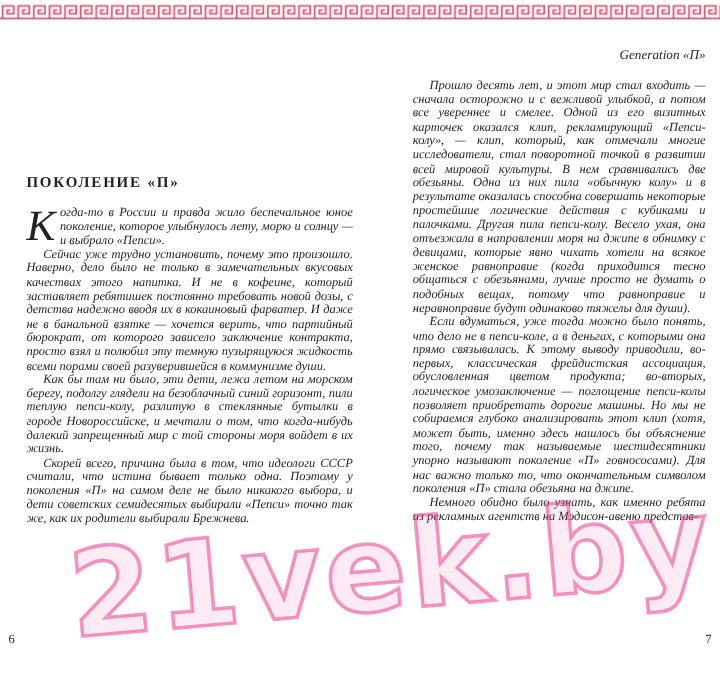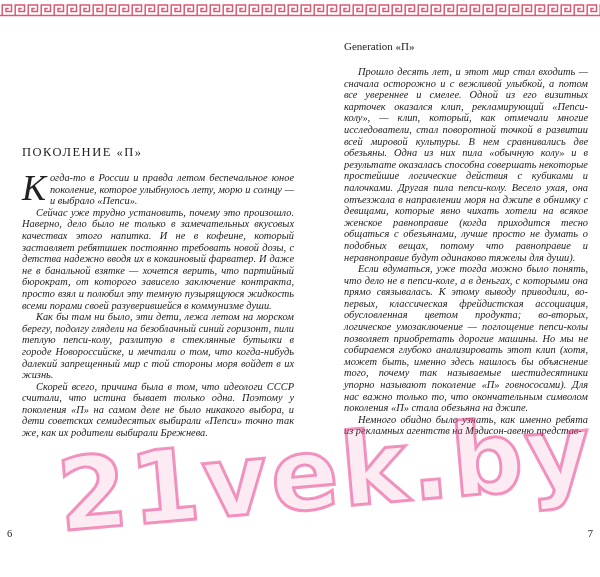--- a/index.html
+++ b/index.html
@@ -36,21 +36,21 @@
     width: 272px;
   }
   .page-right {
     position: absolute;
     left: 344px;
     top: 40px;
     width: 244px;
   }
   .chapter-title {
     margin: 145px 0 12px 0;
-    font-weight: normal;
+    font-weight: bold;
     font-size: 12.5px;
     letter-spacing: 1.5px;
   }
   .para {
     font-size: 10.4px;
     line-height: 11.6px;
     text-align: justify;
     margin: 0;
     text-indent: 14px;
     hyphens: auto;
@@ -59,21 +59,23 @@
   .para.first {
     text-indent: 0;
   }
   .dropcap {
     float: left;
     font-size: 36px;
     line-height: 29px;
     padding: 2px 4px 0 0;
   }
   .running-head {
+    font-style: italic;
     font-size: 11px;
+    text-align: right;
     margin: 0 0 14px 0;
   }
   .pagenum {
     position: absolute;
     top: 528px;
     font-size: 10.5px;
   }
   .pagenum-left { left: 7px; }
   .pagenum-right { right: 7px; }
   .watermark {
@@ -103,21 +105,21 @@
       <pattern id="gk" width="13" height="14" patternUnits="userSpaceOnUse">
         <path class="gk-path" d="M0 12.5 H13 M2.2 12.5 V2 H11.5 V8.5 H6 V5.5 H8.8" fill="none" stroke-width="1.5"></path>
       </pattern>
     </defs>
     <rect width="600" height="14" fill="url(#gk)"></rect>
   </svg>
 
   <div class="page-left">
     <h1 class="chapter-title">ПОКОЛЕНИЕ «П»</h1>
     <p class="para first">
-      <span class="dropcap">К</span><span>огда-то в России и правда летом беспечальное юное поколение, которое улыбнулось лету, морю и солнцу — и выбрало «Пепси».</span>
+      <span class="dropcap">К</span><span>огда-то в России и правда жило беспечальное юное поколение, которое улыбнулось лету, морю и солнцу — и выбрало «Пепси».</span>
     </p>
     <div>
         <p class="para">Сейчас уже трудно установить, почему это произошло. Наверно, дело было не только в замечательных вкусовых качествах этого напитка. И не в кофеине, который заставляет ребятишек постоянно требовать новой дозы, с детства надежно вводя их в кокаиновый фарватер. И даже не в банальной взятке — хочется верить, что партийный бюрократ, от которого зависело заключение контракта, просто взял и полюбил эту темную пузырящуюся жидкость всеми порами своей разуверившейся в коммунизме души.</p>
         <p class="para">Как бы там ни было, эти дети, лежа летом на морском берегу, подолгу глядели на безоблачный синий горизонт, пили теплую пепси-колу, разлитую в стеклянные бутылки в городе Новороссийске, и мечтали о том, что когда-нибудь далекий запрещенный мир с той стороны моря войдет в их жизнь.</p>
         <p class="para">Скорей всего, причина была в том, что идеологи СССР считали, что истина бывает только одна. Поэтому у поколения «П» на самом деле не было никакого выбора, и дети советских семидесятых выбирали «Пепси» точно так же, как их родители выбирали Брежнева.</p>
       </div>
   </div>
 
   <div class="page-right">
     <p class="running-head">Generation «П»</p>

